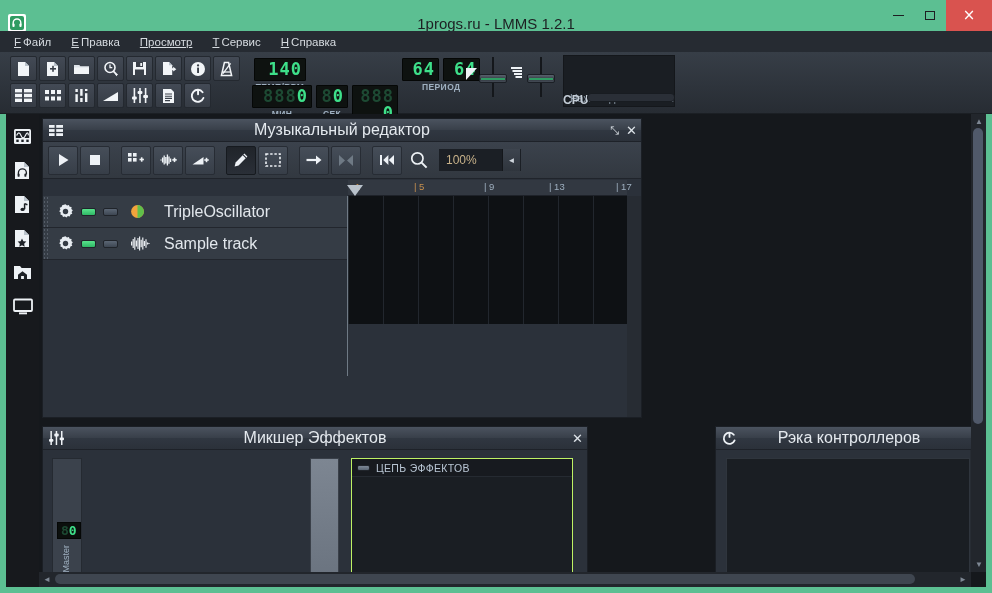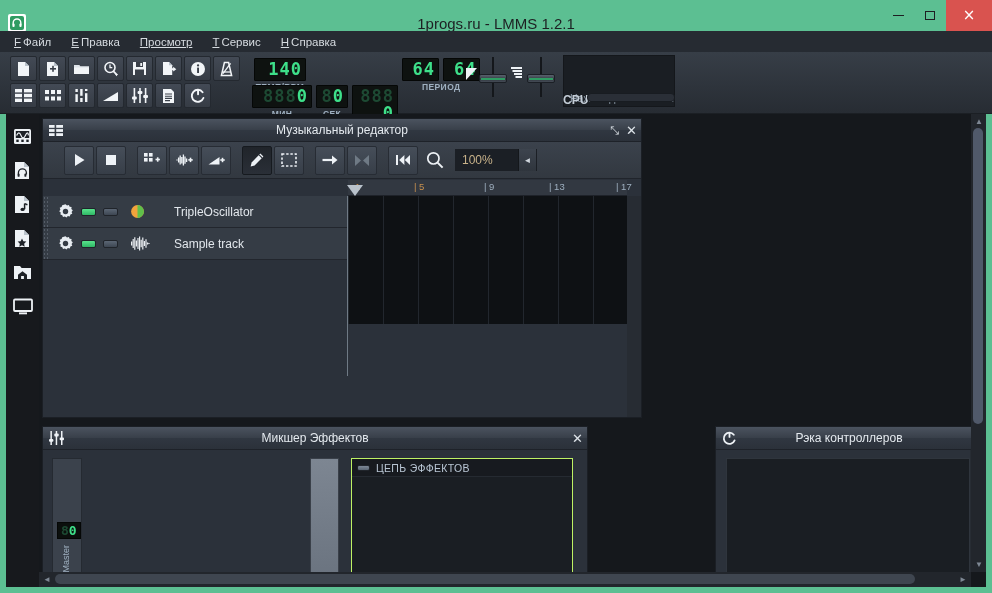--- a/index.html
+++ b/index.html
@@ -168,32 +168,32 @@
   .mdi-title {
     height: 23px;
     background: linear-gradient(180deg,#4b535f 0%, #39404a 48%, #303741 52%, #2b313a 100%);
     display: flex; align-items: center;
     position: relative;
     border-bottom: 1px solid #1e2229;
   }
   .mdi-ic { margin-left: 5px; width: 16px; height: 16px; display:flex; align-items:center; justify-content:center;}
   .mdi-cap {
     position: absolute; left: 0; right: 0; text-align: center;
-    font-size: 12px; color: #e4e9ee; pointer-events:none;
+    font-size: 16px; color: #e4e9ee; pointer-events:none;
   }
   .mdi-btns { position: absolute; right: 4px; top: 0; height: 23px; display:flex; align-items:center; gap:7px;}
   .mdi-btn { color:#dfe5ea; font-size: 13px; line-height:1; font-family:"DejaVu Sans", sans-serif; }
 
   
   #song-editor { left: 3px; top: 4px; width: 600px; height: 300px; }
   .se-toolbar {
     height: 37px;
     background: linear-gradient(180deg,#3b424c 0%, #323840 100%);
     display: flex; align-items: center;
-    padding-left: 21px; gap: 2px;
+    padding-left: 5px; gap: 2px;
     border-bottom: 1px solid #20242b;
   }
   .sbtn {
     width: 30px; height: 29px;
     background: linear-gradient(180deg,#464e59 0%, #373e48 100%);
     border: 1px solid #272c34;
     border-radius: 2px;
     display:flex; align-items:center; justify-content:center;
   }
   .sbtn.active { background: linear-gradient(180deg,#20242a 0%,#2a2f37 100%); border-color:#161a1f; }
@@ -246,21 +246,21 @@
     background-size: 3px 4px;
   }
   .gear { width:18px; height:18px; margin-left:6px; display:flex;align-items:center;justify-content:center;}
   .led {
     width: 15px; height: 8px; border-radius:2px; margin-left:7px;
     border:1px solid #20242a;
   }
   .led.on { background: linear-gradient(180deg,#59e38c 0%, #2fb765 100%); }
   .led.off { background: linear-gradient(180deg,#5b6674 0%, #3d4652 100%); }
   .track-ic { width:22px; height:20px; margin-left:10px; display:flex;align-items:center;justify-content:center;}
-  .track-name { font-size: 12px; color:#e2e7ec; margin-left:24px; white-space:nowrap;}
+  .track-name { font-size: 16px; color:#e2e7ec; margin-left:14px; white-space:nowrap;}
   .knobs {
     position:absolute; right:0; top:0; height:32px; width:55px;
   }
   .knob {
     position:absolute; top:1px; width:22px; height:20px;
   }
   .knob-lbl {
     position:absolute; bottom:1px; font-size:7.5px; color:#cfd6de; font-weight:bold; letter-spacing:-0.2px;
   }
   .vbar { position:absolute; right:55px; top:3px; width:7px; height:26px; background:#4a525d; border:1px solid #2a2f37;}

